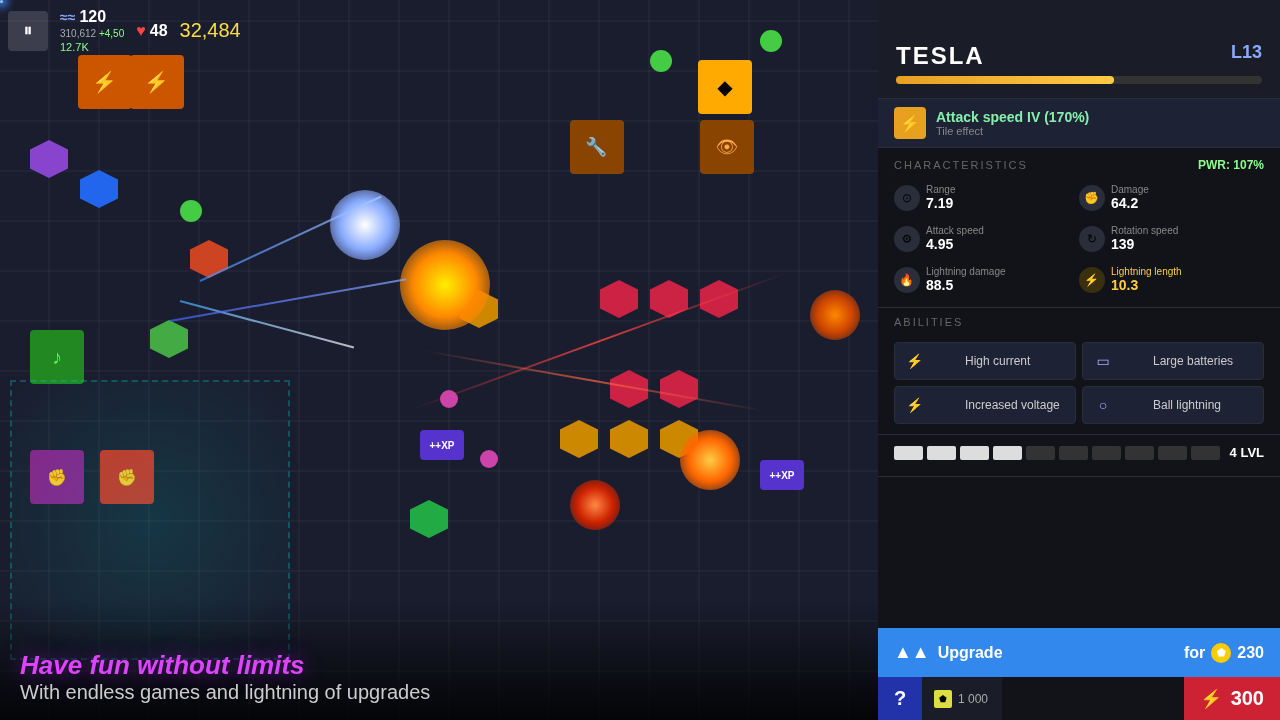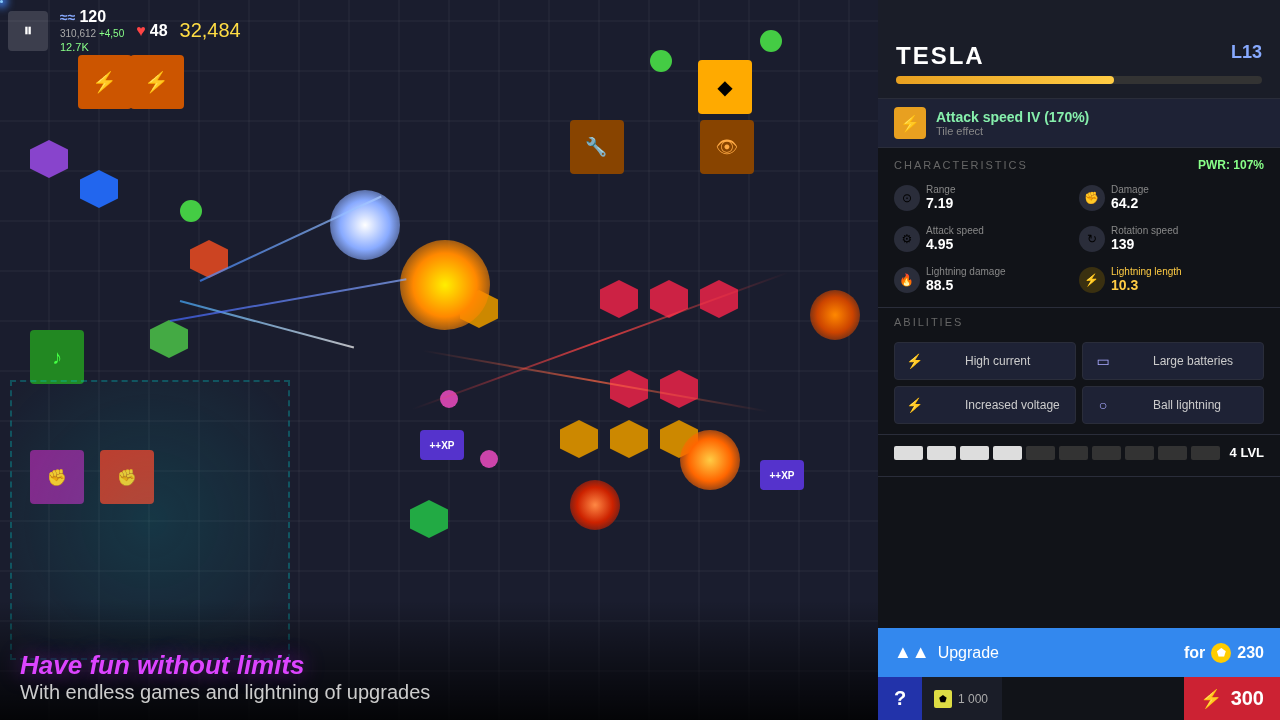--- a/index.html
+++ b/index.html
@@ -330,21 +330,21 @@
       padding: 14px 16px;
       display: flex;
       align-items: center;
       justify-content: space-between;
       cursor: pointer;
     }
 
     .upgrade-btn-label {
       color: white;
       font-size: 16px;
-      font-weight: normal;
+      font-weight: bold;
     }
 
     .upgrade-cost {
       display: flex;
       align-items: center;
       gap: 6px;
       color: white;
       font-size: 16px;
       font-weight: bold;
     }

